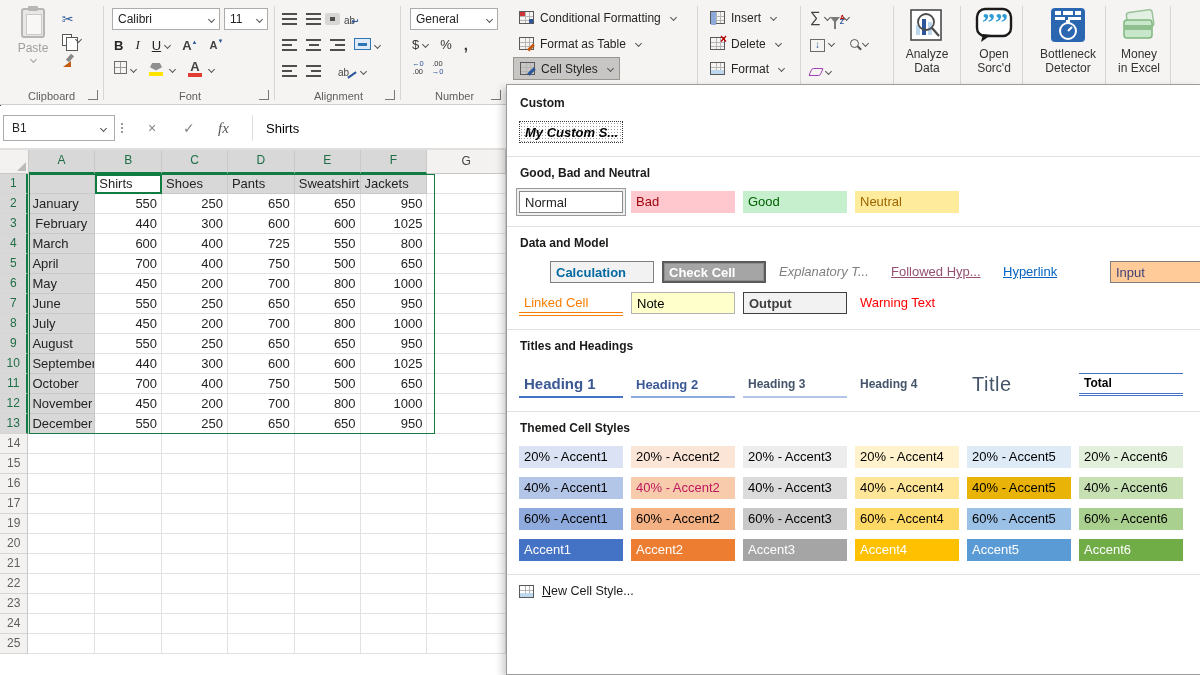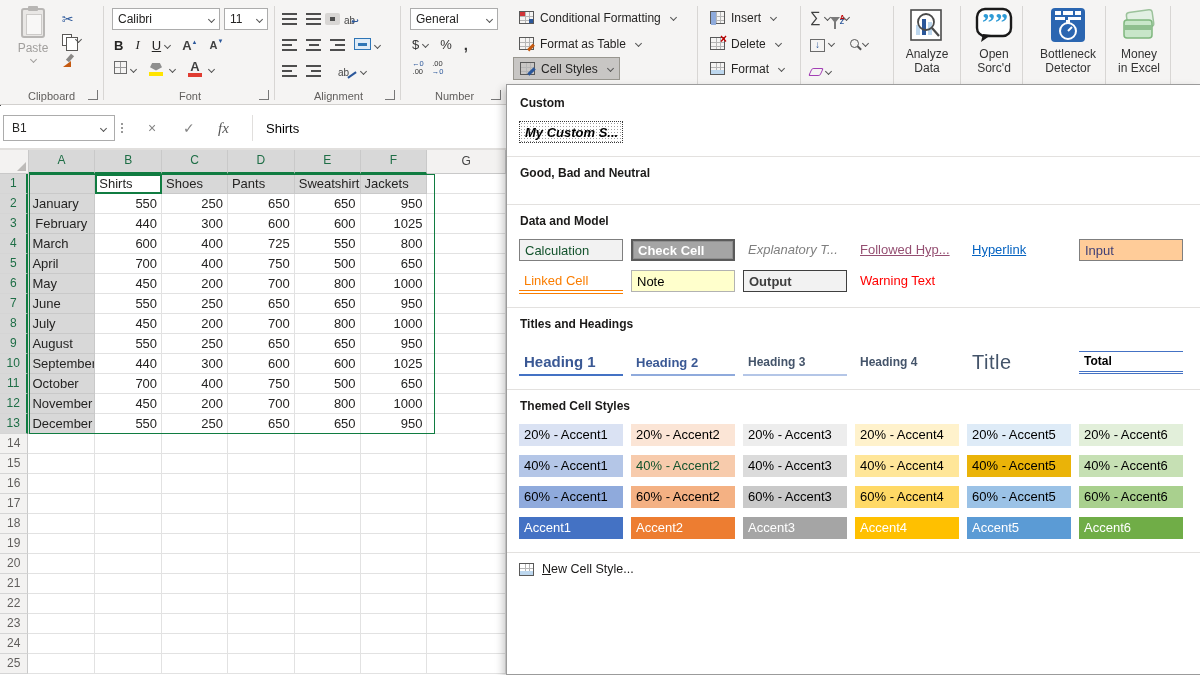--- a/index.html
+++ b/index.html
@@ -591,30 +591,20 @@
         <div class="rowhdr">17</div>
         <div class="cell" style="width: 68px;"></div>
         <div class="cell" style="width: 68px;"></div>
         <div class="cell" style="width: 67px;"></div>
         <div class="cell" style="width: 68px;"></div>
         <div class="cell" style="width: 67px;"></div>
         <div class="cell" style="width: 68px;"></div>
         <div class="cell" style="width: 80px;"></div>
       </div>
       <div class="grow">
-        <div class="rowhdr">18</div>
-        <div class="cell" style="width: 68px;"></div>
-        <div class="cell" style="width: 68px;"></div>
-        <div class="cell" style="width: 67px;"></div>
-        <div class="cell" style="width: 68px;"></div>
-        <div class="cell" style="width: 67px;"></div>
-        <div class="cell" style="width: 68px;"></div>
-        <div class="cell" style="width: 80px;"></div>
-      </div>
-      <div class="grow">
         <div class="rowhdr">19</div>
         <div class="cell" style="width: 68px;"></div>
         <div class="cell" style="width: 68px;"></div>
         <div class="cell" style="width: 67px;"></div>
         <div class="cell" style="width: 68px;"></div>
         <div class="cell" style="width: 67px;"></div>
         <div class="cell" style="width: 68px;"></div>
         <div class="cell" style="width: 80px;"></div>
       </div>
       <div class="grow">
@@ -682,25 +672,31 @@
 
   <div id="stylepanel">
       <div class="sec">
         <h3>Custom</h3>
         <div class="swrow">
           <div class="sw sw-custom">My Custom S...</div>
         </div>
       </div>
       <div class="sec">
         <h3>Good, Bad and Neutral</h3>
+        <div class="swrow">
+          <div class="sw sw-normal">Normal</div>
+          <div class="sw" style="background: rgb(255, 199, 206); color: rgb(156, 0, 6);">Bad</div>
+          <div class="sw" style="background: rgb(198, 239, 206); color: rgb(0, 97, 0);">Good</div>
+          <div class="sw" style="background: rgb(255, 235, 156); color: rgb(156, 101, 0);">Neutral</div>
+        </div>
       </div>
       <div class="sec">
         <h3>Data and Model</h3>
         <div class="swrow">
-          <div class="sw" style="background: rgb(242, 242, 242); color: #14532d; border: 1px solid rgb(127, 127, 127); font-weight: normal;">Calculation</div>
+          <div class="sw" style="background: rgb(242, 242, 242); color: #0369a1; border: 1px solid rgb(127, 127, 127); font-weight: bold; margin-left: 31px;">Calculation</div>
           <div class="sw sw-checkcell" style="background: rgb(165, 165, 165); color: rgb(255, 255, 255); font-weight: bold;">Check Cell</div>
           <div class="sw" style="color: rgb(127, 127, 127); font-style: italic;">Explanatory T...</div>
           <div class="sw" style="color: rgb(149, 79, 114); text-decoration: underline;">Followed Hyp...</div>
           <div class="sw" style="color: rgb(5, 99, 193); text-decoration: underline;">Hyperlink</div>
           <div class="sw" style="background: rgb(255, 204, 153); color: rgb(63, 63, 118); border: 1px solid rgb(127, 127, 127);">Input</div>
         </div>
         <div class="swrow">
           <div class="sw sw-linked" style="color: rgb(250, 125, 0);">Linked Cell</div>
           <div class="sw" style="background: rgb(255, 255, 204); color: rgb(0, 0, 0); border: 1px solid rgb(178, 178, 178);">Note</div>
           <div class="sw" style="background: rgb(242, 242, 242); color: rgb(63, 63, 63); border: 1px solid rgb(63, 63, 63); font-weight: bold;">Output</div>
@@ -723,21 +719,21 @@
         <div class="swrow">
           <div class="sw" style="background: rgb(218, 226, 243); color: rgb(0, 0, 0);">20% - Accent1</div>
           <div class="sw" style="background: rgb(251, 229, 214); color: rgb(0, 0, 0);">20% - Accent2</div>
           <div class="sw" style="background: rgb(237, 237, 237); color: rgb(0, 0, 0);">20% - Accent3</div>
           <div class="sw" style="background: rgb(255, 242, 204); color: rgb(0, 0, 0);">20% - Accent4</div>
           <div class="sw" style="background: rgb(222, 235, 247); color: rgb(0, 0, 0);">20% - Accent5</div>
           <div class="sw" style="background: rgb(226, 239, 218); color: rgb(0, 0, 0);">20% - Accent6</div>
         </div>
         <div class="swrow">
           <div class="sw" style="background: rgb(180, 198, 231); color: rgb(0, 0, 0);">40% - Accent1</div>
-          <div class="sw" style="background: rgb(247, 203, 172); color: #14532d;">40% - Accent2</div>
+          <div class="sw" style="background: rgb(247, 203, 172); color: #be185d;">40% - Accent2</div>
           <div class="sw" style="background: rgb(219, 219, 219); color: rgb(0, 0, 0);">40% - Accent3</div>
           <div class="sw" style="background: rgb(255, 230, 153); color: rgb(0, 0, 0);">40% - Accent4</div>
           <div class="sw" style="background: #eab308; color: rgb(0, 0, 0);">40% - Accent5</div>
           <div class="sw" style="background: rgb(198, 224, 180); color: rgb(0, 0, 0);">40% - Accent6</div>
         </div>
         <div class="swrow">
           <div class="sw" style="background: rgb(143, 170, 220); color: rgb(0, 0, 0);">60% - Accent1</div>
           <div class="sw" style="background: rgb(244, 177, 131); color: rgb(0, 0, 0);">60% - Accent2</div>
           <div class="sw" style="background: rgb(201, 201, 201); color: rgb(0, 0, 0);">60% - Accent3</div>
           <div class="sw" style="background: rgb(255, 217, 102); color: rgb(0, 0, 0);">60% - Accent4</div>

